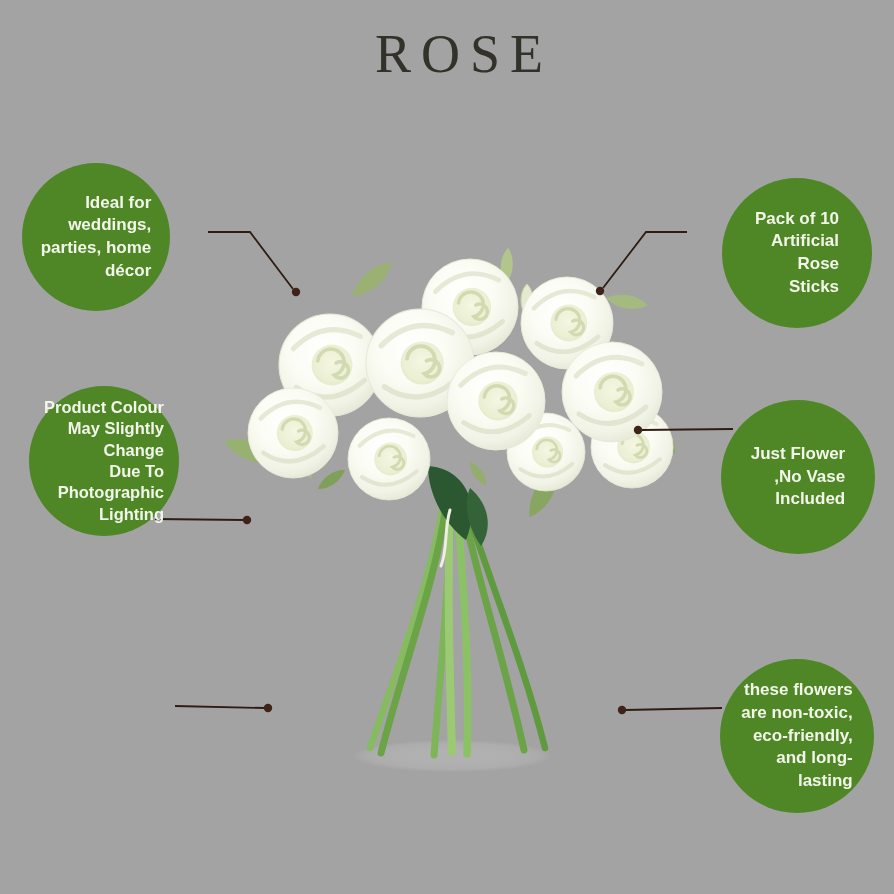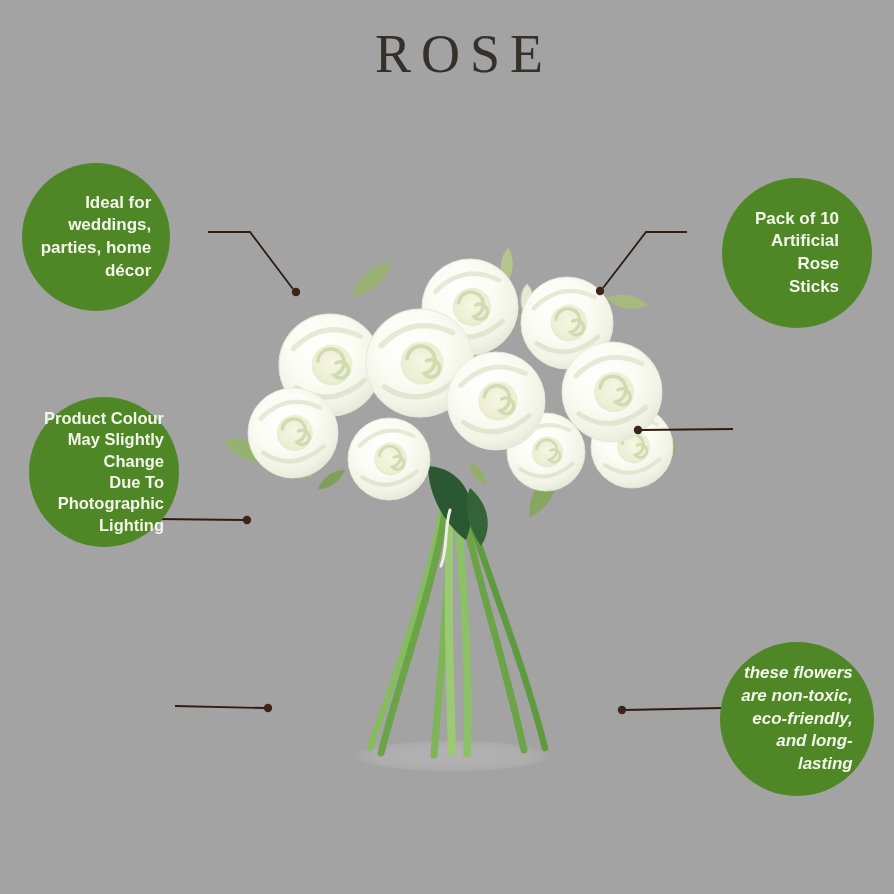--- a/index.html
+++ b/index.html
@@ -133,32 +133,37 @@
 décor</span>
   </div>
 
   <div class="bubble" style="left:722px;top:178px;width:150px;height:150px;">
     <span class="bubble-label">Pack of 10
 Artificial
 Rose
 Sticks</span>
   </div>
 
-  <div class="bubble b-colour" style="left:29px;top:397px;width:150px;height:150px;">
+  <div class="bubble b-colour" style="left:29px;top:386px;width:150px;height:150px;">
     <span class="bubble-label">Product Colour
 May Slightly
 Change
 Due To
 Photographic
 Lighting</span>
   </div>
 
+  <div class="bubble" style="left:721px;top:400px;width:154px;height:154px;">
+    <span class="bubble-label">Just Flower
+,No Vase
+Included</span>
+  </div>
 
 
-  <div class="bubble" style="left:720px;top:642px;width:154px;height:154px;font-style:italic;">
+  <div class="bubble" style="left:720px;top:659px;width:154px;height:154px;">
     <span class="bubble-label">these flowers
 are non-toxic,
 eco-friendly,
 and long-
 lasting</span>
   </div>
 
 </div>
 
 </body></html>

